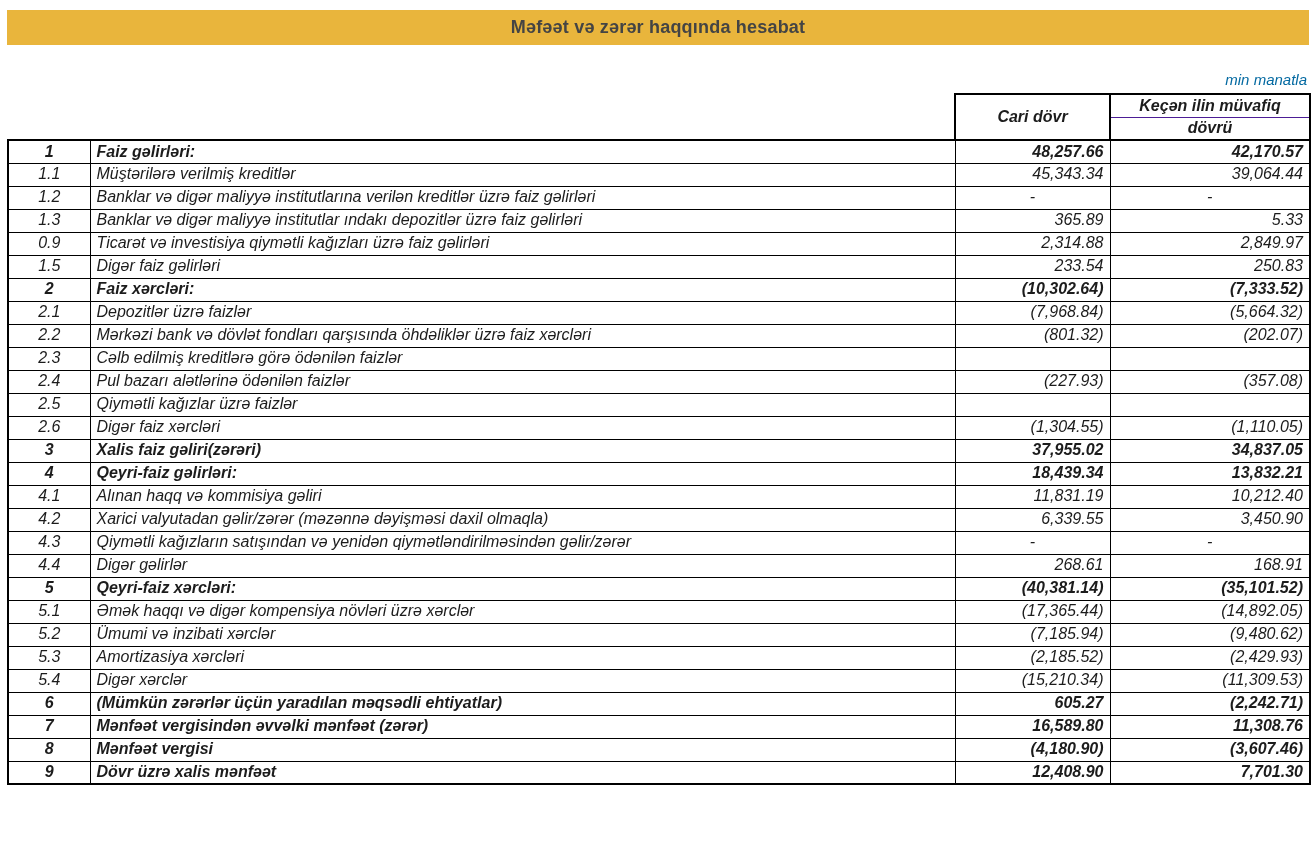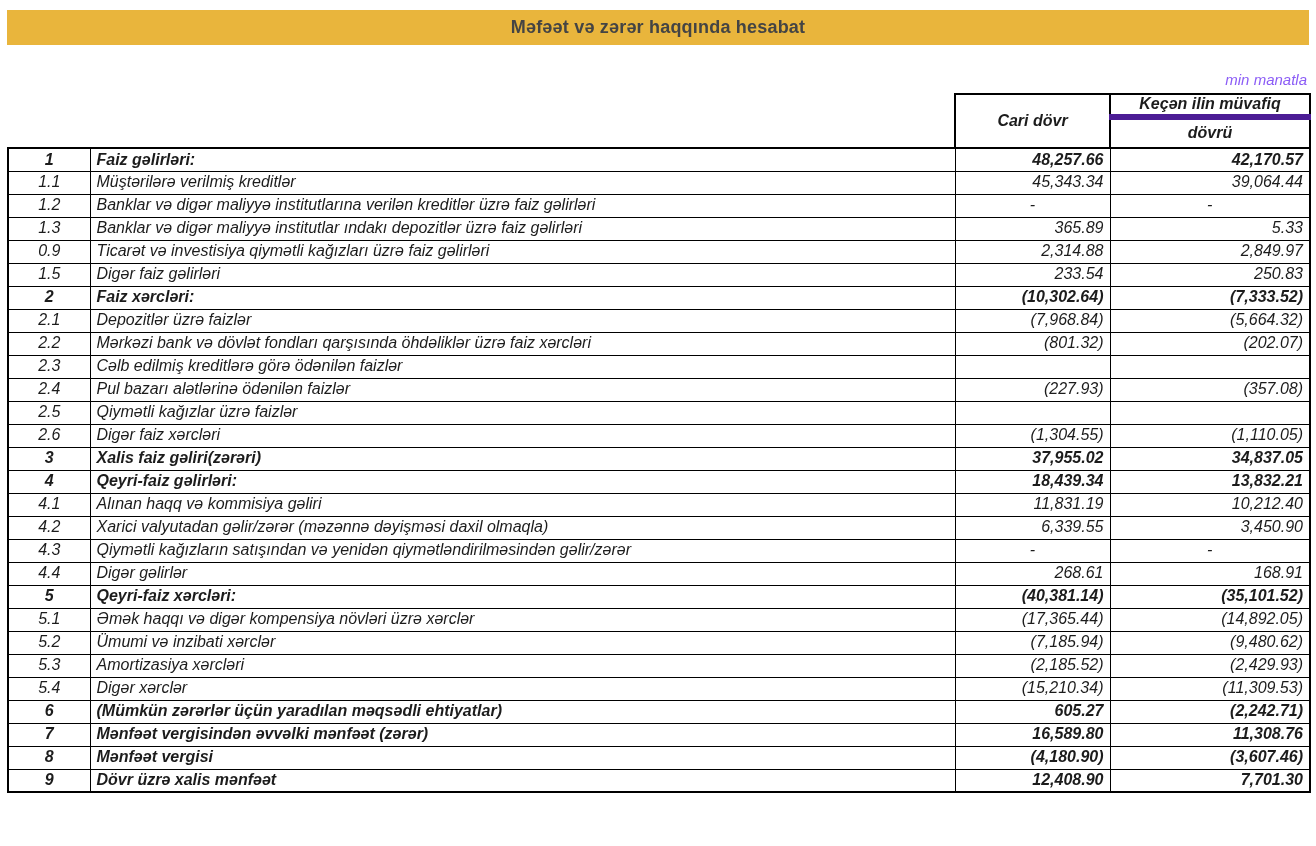--- a/index.html
+++ b/index.html
@@ -25,21 +25,21 @@
     font-size: 18px;
     font-weight: bold;
     color: #444444;
     letter-spacing: 0.2px;
   }
 
   .unit-note {
     text-align: right;
     font-style: italic;
     font-size: 15px;
-    color: #8b5cf6;
+    color: #0369a1;
     margin: 0 2px 5px 0;
   }
 
   table.pl-table {
     border-collapse: collapse;
     width: 1302px;
     table-layout: fixed;
     font-style: italic;
   }
   col.c-num   { width: 82px; }
@@ -57,22 +57,22 @@
 
   thead th {
     border: 2px solid #000;
     font-weight: bold;
     text-align: center;
     vertical-align: middle;
     color: #1c1c1c;
   }
   th.spacer { border: none; }
   th.h-cur  { height: 46px; }
-  th.h-prev1 { height: 23px; border-bottom: 6px solid #4c1d95; }
-  th.h-prev2 { height: 31px; border-top: 1px solid #000; }
+  th.h-prev1 { height: 23px; border-bottom: 1px solid #4c1d95; }
+  th.h-prev2 { height: 23px; border-top: 1px solid #000; }
 
   tbody td {
     border: 1px solid #000;
     height: 23px;
     color: #1c1c1c;
   }
   tbody td.num   { text-align: center; }
   tbody td.label { text-align: left; }
   tbody td.val   { text-align: right; }
   tbody td.val.dash { text-align: center; }

